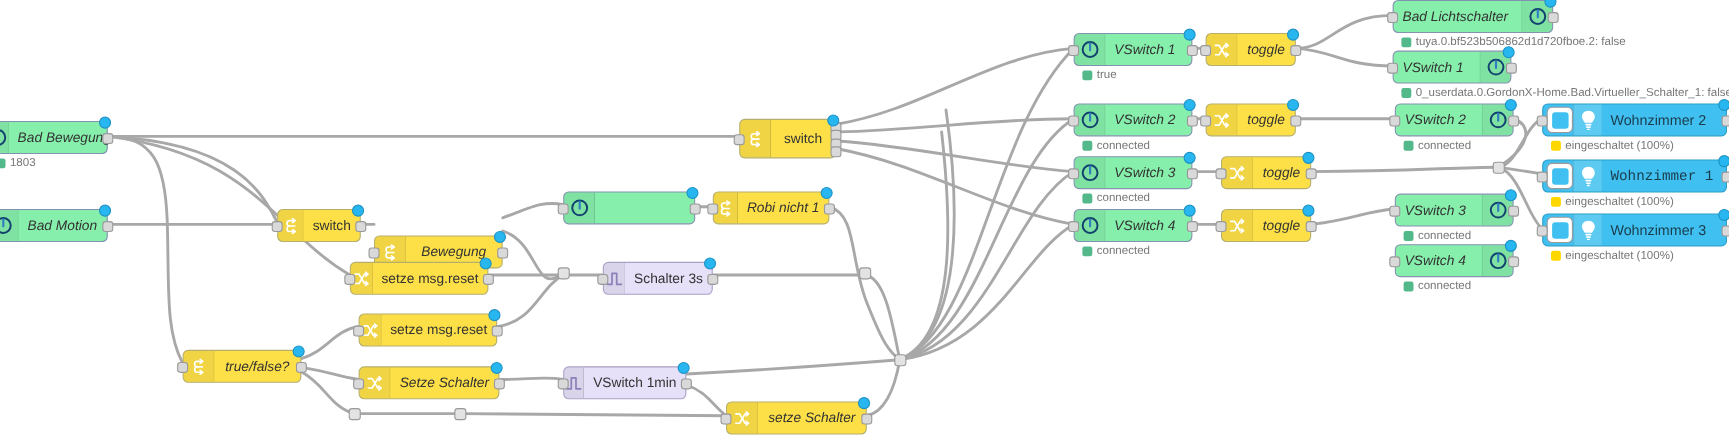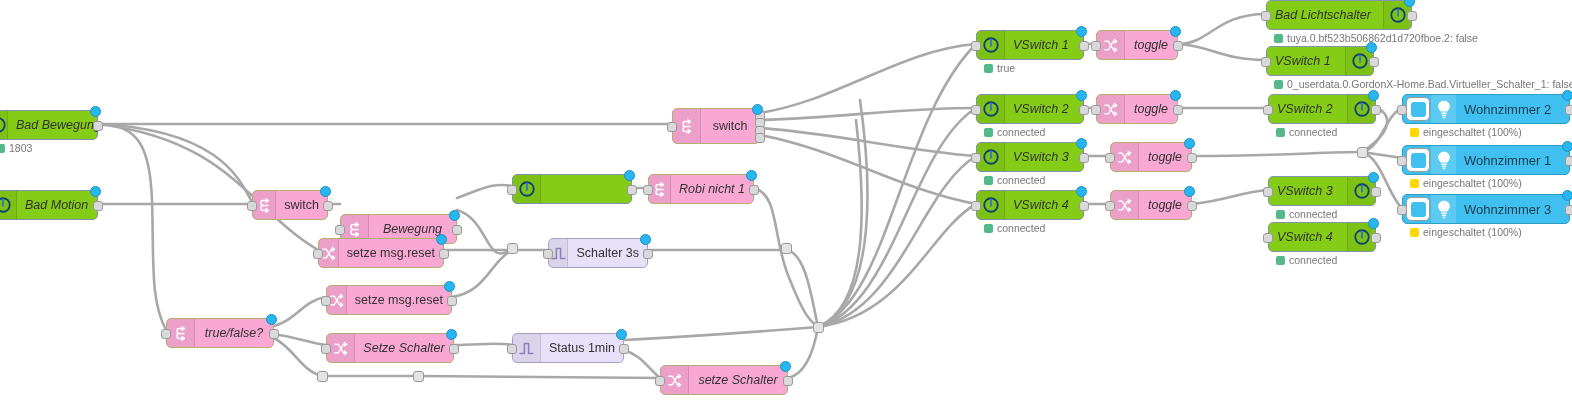--- a/index.html
+++ b/index.html
@@ -13,24 +13,24 @@
         box-sizing:border-box;display:flex;align-items:stretch;
         box-shadow:0 0 0 0 rgba(0,0,0,0);}
   .node .lbl{flex:1;display:flex;align-items:center;white-space:nowrap;
              font-size:12.5px;color:#333;padding:0 8px;}
   .node.c .lbl{justify-content:center;}
   .node .ic{width:28px;display:flex;align-items:center;justify-content:center;
             background:rgba(0,0,0,.05);box-sizing:border-box;}
   .node .ic.l{border-right:1px solid rgba(0,0,0,.12);border-radius:4px 0 0 4px;}
   .node .ic.r{border-left:1px solid rgba(0,0,0,.12);border-radius:0 4px 4px 0;}
 
-  .t-func{background:#f9a8d4;border-color:#b5ae6d;}
+  .t-func{background:#fde047;border-color:#b5ae6d;}
   .t-func .lbl{font-style:italic;}
   .t-func .lbl.up{font-style:normal;}
-  .t-in  {background:#84cc16;border-color:#8292b0;}
+  .t-in  {background:#86efac;border-color:#8292b0;}
   .t-in  .lbl{font-style:italic;}
   .t-trig{background:#e6e0f8;border-color:#a9a0c4;}
   .t-trig .lbl{font-style:normal;}
   .t-light{background:#3fc0f0;border-color:#2d9ec7;}
   .t-light .lbl{font-style:normal;color:#1a3c4d;font-size:13px;}
 
   
   .pt{position:absolute;width:10px;height:10px;background:#d9d9d9;
       border:1px solid #999;border-radius:3px;box-sizing:border-box;}
   .pt.in{left:-6px;}
@@ -282,21 +282,21 @@
         <span class="pt in" style="top: 10px;"></span>
         <span class="pt out" style="top: 10px;"></span>
         <span class="badge"></span>
       </div>
       <div class="node t-trig c" style="left: 512px; top: 333px; width: 112px; height: 30px;">
         <span class="ic l">
           <svg width="17" height="17" viewBox="0 0 24 24" fill="none" stroke="#8b80b8" stroke-width="2.2" stroke-linecap="round" stroke-linejoin="round">
             <path d="M3 19 L9 19 L9 5 L15 5 L15 19 L21 19"></path>
           </svg>
         </span>
-        <span class="lbl">Status 1min</span>
+        <span class="lbl">VSwitch 1min</span>
         <span class="pt in" style="top: 10px;"></span>
         <span class="pt out" style="top: 10px;"></span>
         <span class="badge"></span>
       </div>
       <div class="node t-func c" style="left: 660px; top: 365px; width: 128px; height: 30px;">
         <span class="ic l">
           <svg width="17" height="17" viewBox="0 0 24 24" fill="none" stroke="#fff" stroke-width="2.1" stroke-linecap="round" stroke-linejoin="round">
             <path d="M4 6 L9 6 L16 18 L20 18"></path>
             <polyline points="17.5,15.5 20.5,18 17.5,20.5"></polyline>
             <path d="M4 18 L9 18 L16 6 L20 6"></path>
@@ -539,21 +539,21 @@
         </span>
         <span class="lbl">Wohnzimmer 2</span>
         <span class="pt in" style="top: 10px;"></span>
         <span class="pt out" style="top: 10px;"></span>
         <span class="badge"></span>
       </div>
       <div class="status" style="left: 1410px; top: 126px;">
         <span class="dot" style="background:#ffd700"></span>
         <span>eingeschaltet (100%)</span>
       </div>
-      <div class="node t-light" style="left: 1402px; top: 145px; width: 168px; height: 30px;">
+      <div class="node t-light" style="left: 1402px; top: 145px; width: 168px; height: 30px; font-family: Liberation Mono, monospace;">
         <span class="ic l">
           <span class="sq"></span>
         </span>
         <span class="ic b">
           <svg width="20" height="20" viewBox="0 0 24 24">
             <path d="M12 2 C7.6 2 5 5.2 5 8.6 C5 11.4 7 13 8 15 L16 15 C17 13 19 11.4 19 8.6 C19 5.2 16.4 2 12 2 Z" fill="#fff"></path>
             <rect x="8.6" y="16.2" width="6.8" height="1.8" rx="0.8" fill="#fff"></rect>
             <rect x="9.4" y="19" width="5.2" height="1.7" rx="0.8" fill="#fff"></rect>
             <rect x="10.4" y="21.6" width="3.2" height="1.5" rx="0.7" fill="#fff"></rect>
           </svg>

